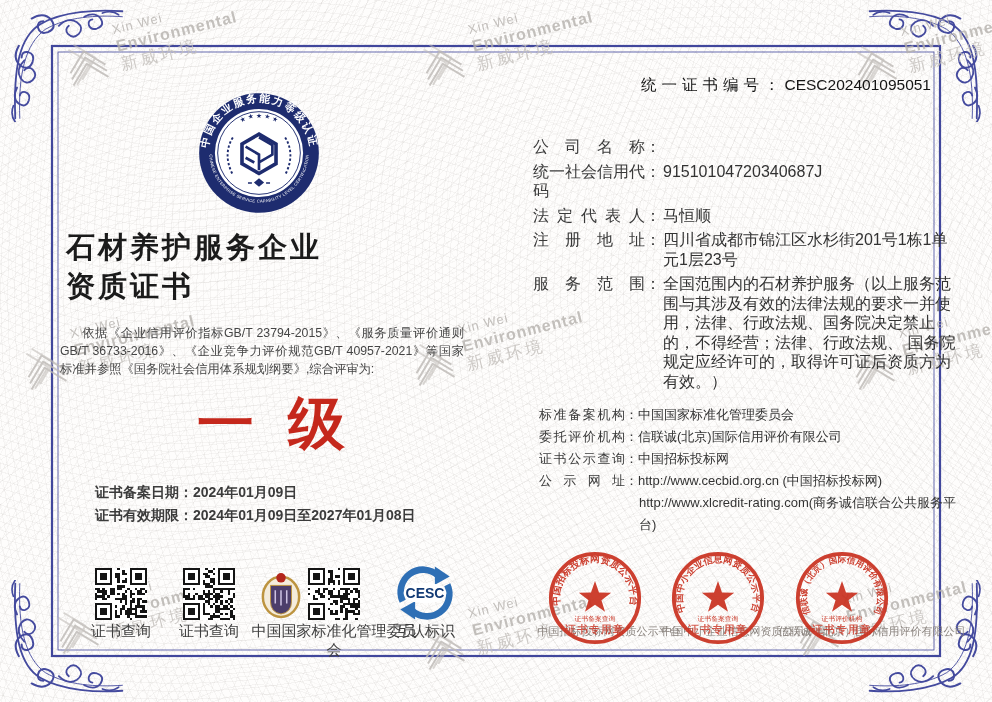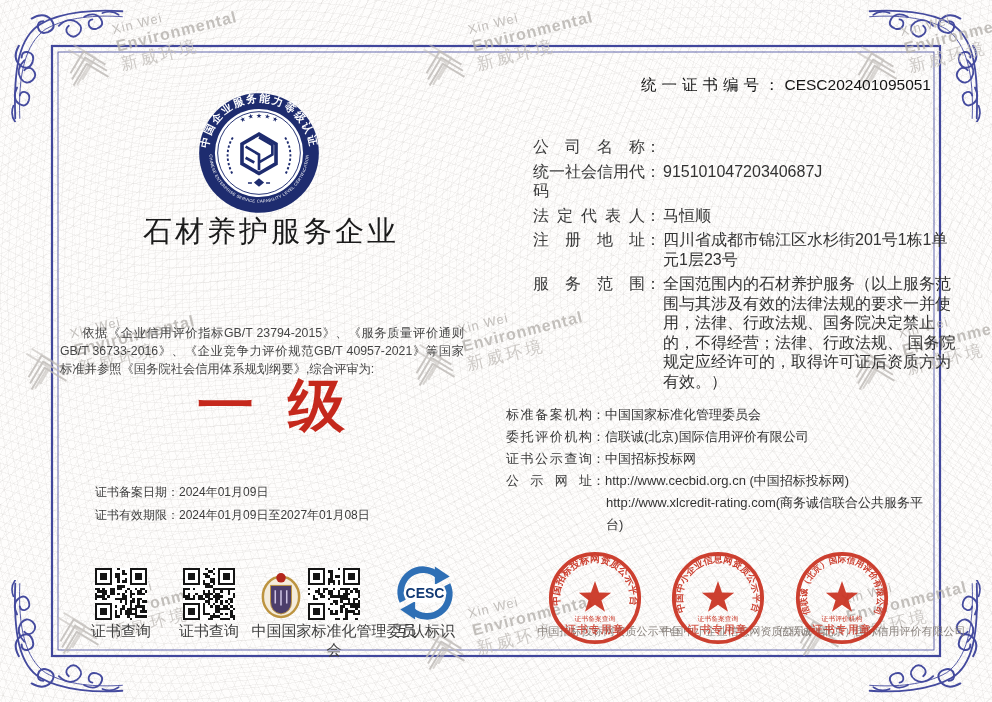--- a/index.html
+++ b/index.html
@@ -18,33 +18,33 @@
   #frame{left:0;top:0;width:992px;height:702px;pointer-events:none;}
   .corner{width:118px;height:118px;}
   .c-tr{transform:scaleX(-1);} .c-bl{transform:scaleY(-1);} .c-br{transform:scale(-1,-1);}
   
   .wm{display:flex;align-items:flex-end;gap:6px;transform:rotate(-14deg);opacity:.8;pointer-events:none;}
   .wm-text{color:#b5b1ad;line-height:1.15;white-space:nowrap;}
   .wm-l1{font-size:13px;letter-spacing:1px;}
   .wm-l2{font-size:16px;font-weight:bold;letter-spacing:1px;}
   .wm-l3{font-size:17px;letter-spacing:3px;color:#c2beba;}
   
-  #title{left:66px;top:212px;width:410px;text-align:center;color:#1b1b1b;font-weight:normal;font-size:29px;line-height:39px;letter-spacing:3px;}
+  #title{left:66px;top:228px;width:410px;color:#1b1b1b;font-weight:bold;font-size:29px;line-height:39px;letter-spacing:3px;}
   #basis{left:60px;top:324px;width:404px;font-size:12.3px;line-height:1.48;color:#454545;text-align:justify;text-indent:1.8em;}
-  #grade{left:66px;top:368px;width:410px;text-align:center;font-size:57px;font-weight:bold;letter-spacing:34px;text-indent:34px;}
-  #dates{left:95px;top:481px;font-size:12px;line-height:23px;color:#3b3b3b;font-weight:400;}
+  #grade{left:66px;top:386px;width:410px;text-align:center;font-size:57px;font-weight:bold;letter-spacing:34px;text-indent:34px;}
+  #dates{left:95px;top:481px;font-size:14px;line-height:23px;color:#3b3b3b;font-weight:700;}
   
   #serial{left:530px;top:75px;width:425px;text-align:right;padding-right:24px;box-sizing:border-box;font-size:15.5px;font-weight:normal;color:#141414;white-space:nowrap;}
   #serial .sp{letter-spacing:5px;}
   #fields{left:533px;top:121px;width:426px;font-size:16px;color:#3a3a3a;margin-top:16px;}
   .frow{display:flex;margin-bottom:5px;line-height:19.5px;}
   .flabel{display:inline-block;width:112px;text-align:justify;text-align-last:justify;flex:none;}
   .fcolon{flex:none;margin-right:2px;}
   .fval{flex:1;color:#323232;font-weight:500;}
-  #orgs{left:506px;top:404px;width:430px;font-size:13px;line-height:22px;color:#3a3a3a;}
+  #orgs{left:539px;top:404px;width:430px;font-size:13px;line-height:22px;color:#3a3a3a;}
   .orow{display:flex;}
   .olabel{display:inline-block;width:86px;text-align:justify;text-align-last:justify;flex:none;}
   .oval{color:#333;font-weight:500;}
   .oval2{padding-left:100px;color:#333;font-weight:500;}
   
   .qr{width:52px;height:52px;}
   .flabel2{font-size:15px;color:#3e3e3e;text-align:center;}
   .seal{width:102px;height:102px;opacity:.92;}
   .scap{font-size:11px;color:#8a837e;text-align:center;white-space:nowrap;}
 </style>
@@ -276,20 +276,21 @@
         <path d="M114 106 C122 90 122 74 113 60"></path>
     </g>
     <polygon points="80,56 101.6,68.5 101.6,93.5 80,106 58.4,93.5 58.4,68.5" fill="#fff" stroke="#1e2c6f" stroke-width="4.6"></polygon>
     <path d="M80 60 L97 70 L97 82 L80 92 M80 102 L80 82 L63 72 M63 86 L74 92" fill="none" stroke="#1e2c6f" stroke-width="3.4"></path>
     <path d="M80 112 l6.5 5.5 -6.5 5.5 -6.5 -5.5 z" fill="#1e2c6f"></path>
     <path d="M66 118 l5 0 M89 118 l5 0" stroke="#1e2c6f" stroke-width="2"></path>
   </svg>
 
   <div id="title" class="abs">
     <div>石材养护服务企业</div>
+    <div>资质证书</div>
   </div>
   <div id="basis" class="abs">依据《企业信用评价指标GB/T 23794-2015》、《服务质量评价通则GB/T 36733-2016》、《企业竞争力评价规范GB/T 40957-2021》等国家标准并参照《国务院社会信用体系规划纲要》,综合评审为:</div>
   <div id="grade" class="abs" style="color:#c5281c">一级</div>
 
   <div id="dates" class="abs">
     <div><span>证书备案日期</span><span>：</span><span>2024年01月09日</span></div>
     <div><span>证书有效期限</span><span>：</span><span>2024年01月09日至2027年01月08日</span></div>
   </div>
 
   <div id="serial" class="abs">

